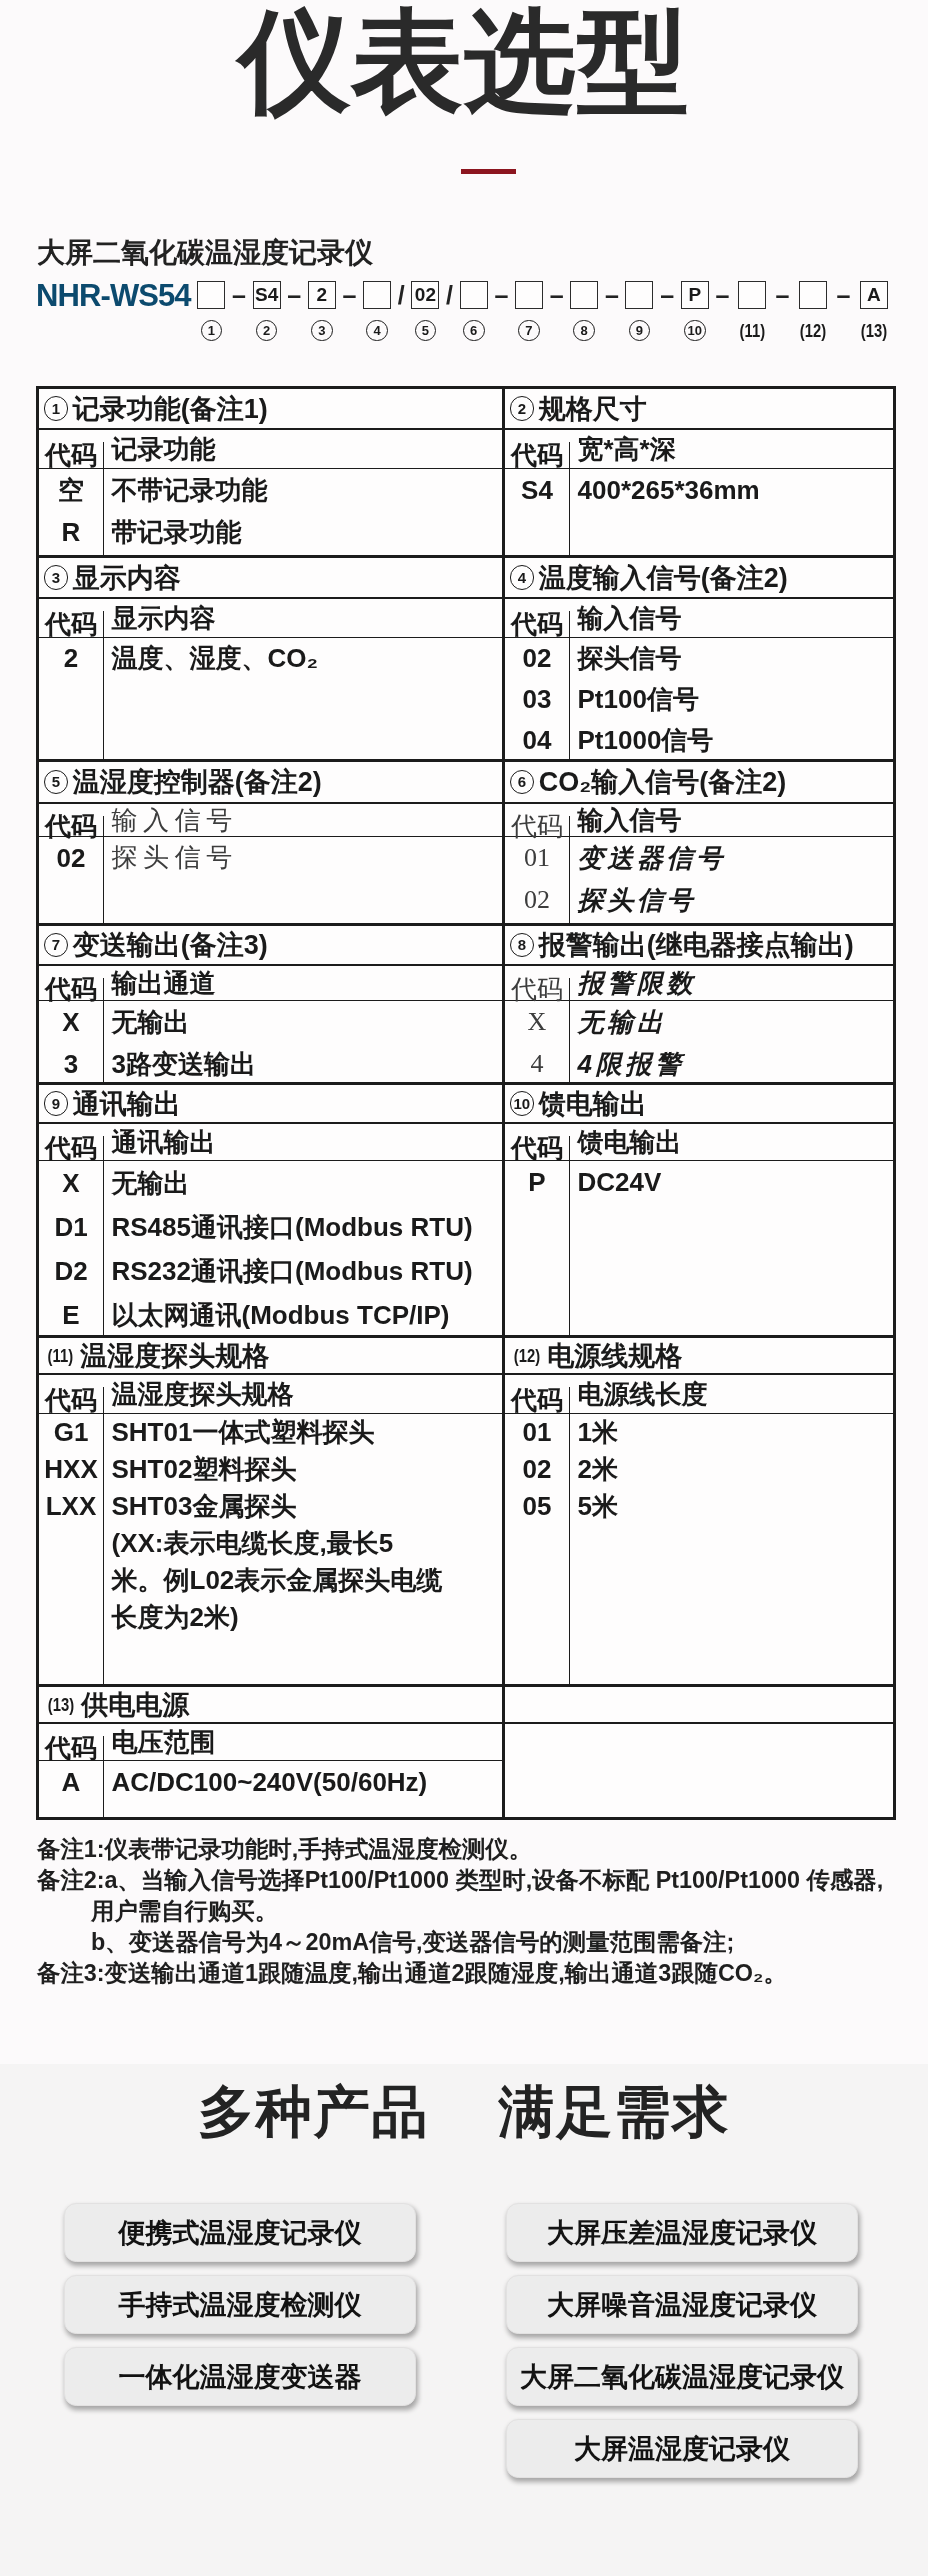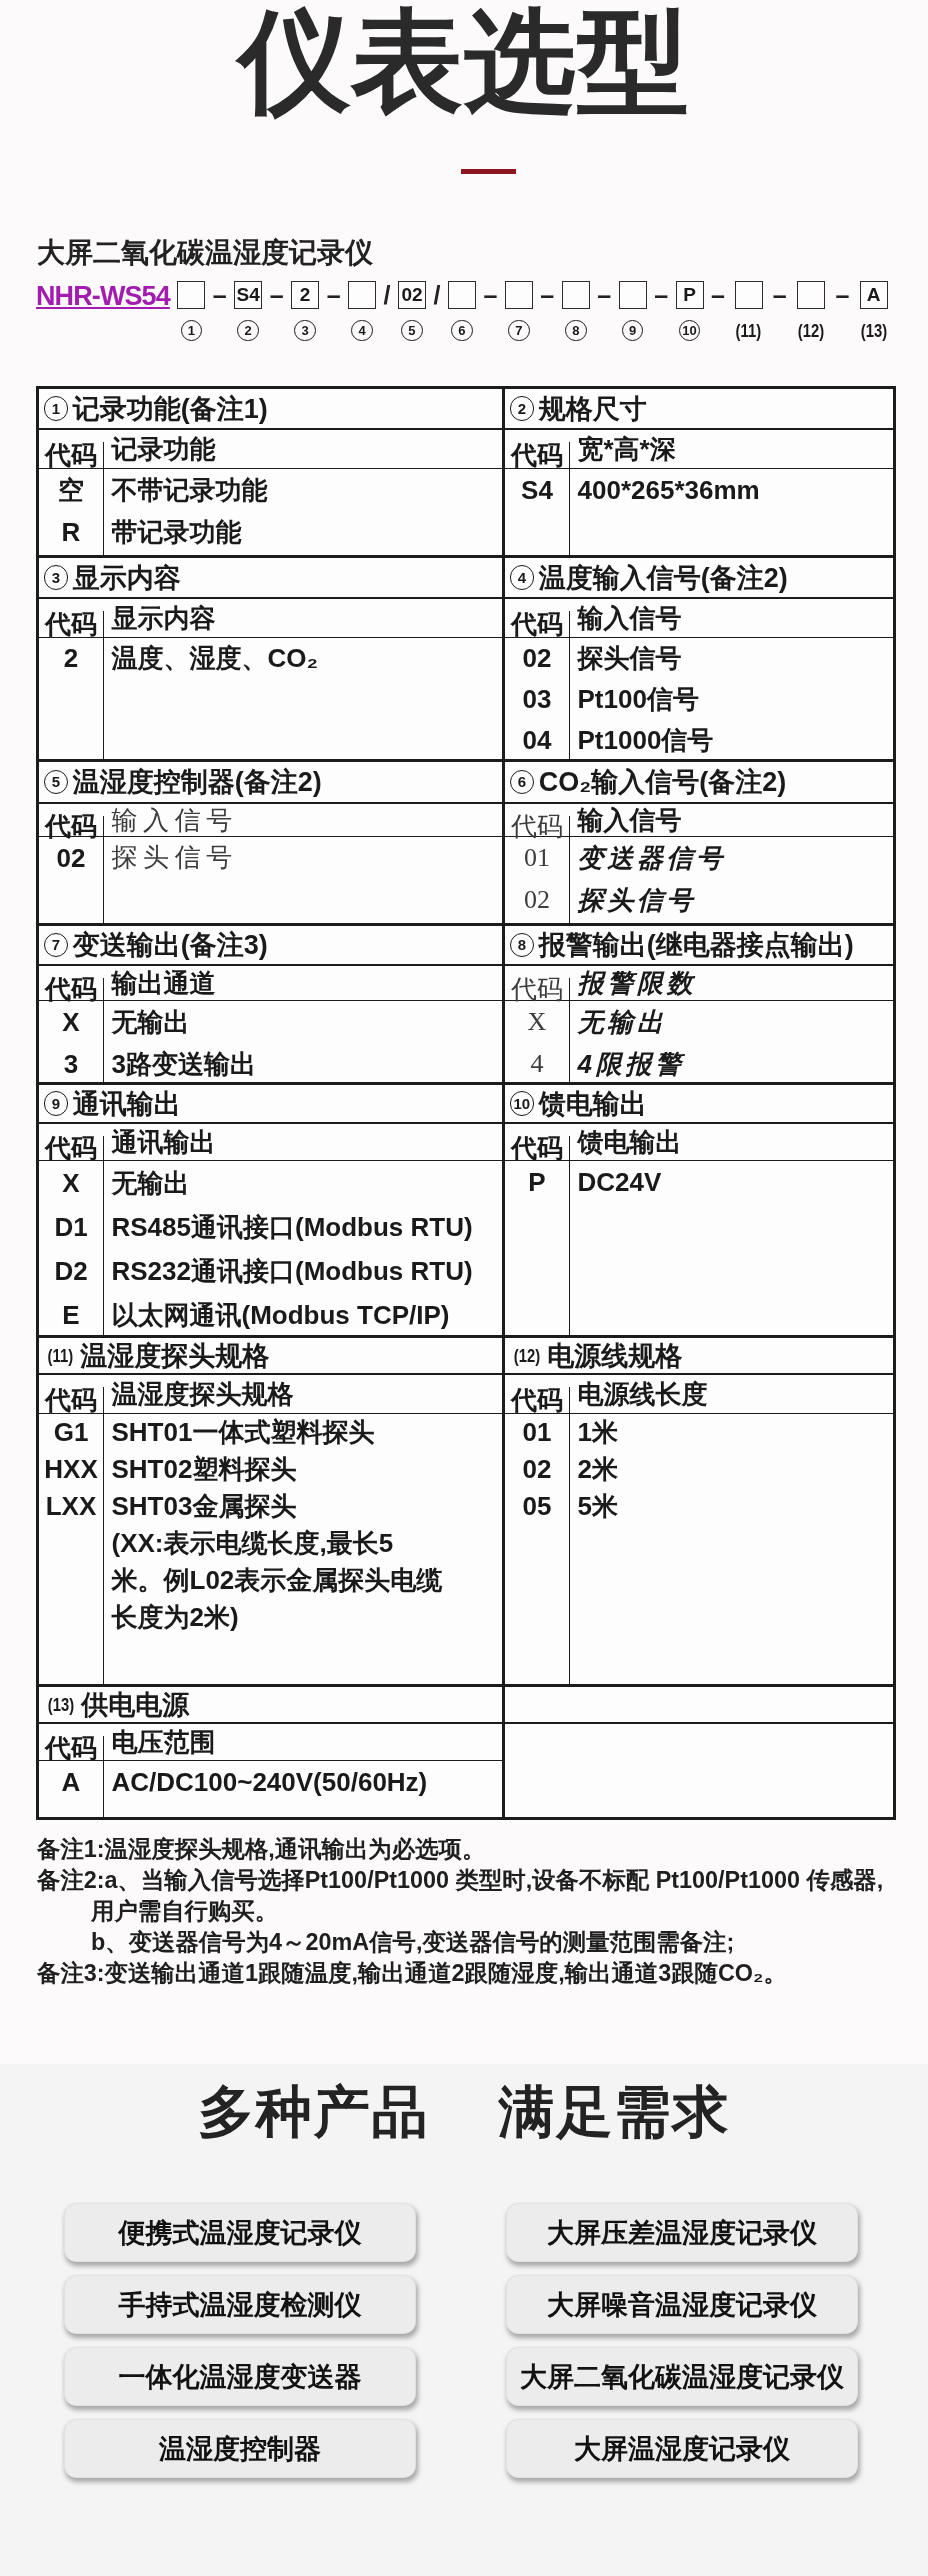--- a/index.html
+++ b/index.html
@@ -13,21 +13,21 @@
   .page-title{
     position:absolute;top:-13px;left:0;width:100%;
     text-align:center;font-size:112px;font-weight:900;
     color:#2a2a2a;letter-spacing:0.9px;white-space:nowrap;
   }
   .red-dash{position:absolute;left:461px;top:169px;width:55px;height:4.7px;background:#8C151F;}
   .product-name{position:absolute;left:37px;top:234px;font-size:28px;font-weight:700;color:#222;}
 
   
   .model{position:absolute;left:36px;top:281px;width:855px;display:flex;justify-content:space-between;align-items:flex-start;}
-  .model .prefix{font-size:27px;font-weight:700;line-height:30px;letter-spacing:-0.9px;color:#a21caf;text-decoration:underline;}
+  .model .prefix{font-size:31px;font-weight:700;line-height:30px;letter-spacing:-0.9px;color:#0c4a6e;}
   .slot{display:flex;flex-direction:column;align-items:center;}
   .mbox{width:28px;height:28px;border:1.9px solid #2c2c2c;box-sizing:border-box;
         display:flex;align-items:center;justify-content:center;
         font-size:19px;font-weight:700;background:#fefdfd;}
   .slot .numwrap{margin-top:10.3px;height:22.5px;display:flex;align-items:center;justify-content:center;}
   .msep{font-size:25px;font-weight:700;line-height:28px;color:#222;}
   .circ{display:inline-flex;align-items:center;justify-content:center;
         width:21.6px;height:21.6px;border:1.9px solid #1a1a1a;border-radius:50%;
         font-size:13px;font-weight:700;box-sizing:border-box;background:transparent;flex:none;}
   .pnum{font-size:19px;font-weight:700;transform:scaleX(.78);white-space:nowrap;}
@@ -468,37 +468,36 @@
       </div>
     </section>
     <section class="ht rightcol">
       <div class="hline" style="height:37px"></div>
     </section>
   </div>
 
 </div>
 
 <div class="notes">
-  <div>备注1:温湿度探头规格,通讯输出为必选项。</div>
+  <div>备注1:仪表带记录功能时,手持式温湿度检测仪。</div>
   <div>备注2:a、当输入信号选择Pt100/Pt1000 类型时,设备不标配 Pt100/Pt1000 传感器,</div>
   <div class="ind">用户需自行购买。</div>
   <div class="ind">b、变送器信号为4～20mA信号,变送器信号的测量范围需备注;</div>
   <div>备注3:变送输出通道1跟随温度,输出通道2跟随湿度,输出通道3跟随CO₂。</div>
 </div>
 
 <div class="footer">
   <div class="headline">
     <span>多种产品</span>
     <span>满足需求</span>
   </div>
   <div class="btncol l">
     <div class="pbtn">便携式温湿度记录仪</div>
     <div class="pbtn">手持式温湿度检测仪</div>
     <div class="pbtn">一体化温湿度变送器</div>
-    <div class="pbtn">温湿度控制器</div>
   </div>
   <div class="btncol r">
     <div class="pbtn">大屏压差温湿度记录仪</div>
     <div class="pbtn">大屏噪音温湿度记录仪</div>
     <div class="pbtn">大屏二氧化碳温湿度记录仪</div>
     <div class="pbtn">大屏温湿度记录仪</div>
   </div>
 </div>
 
 

